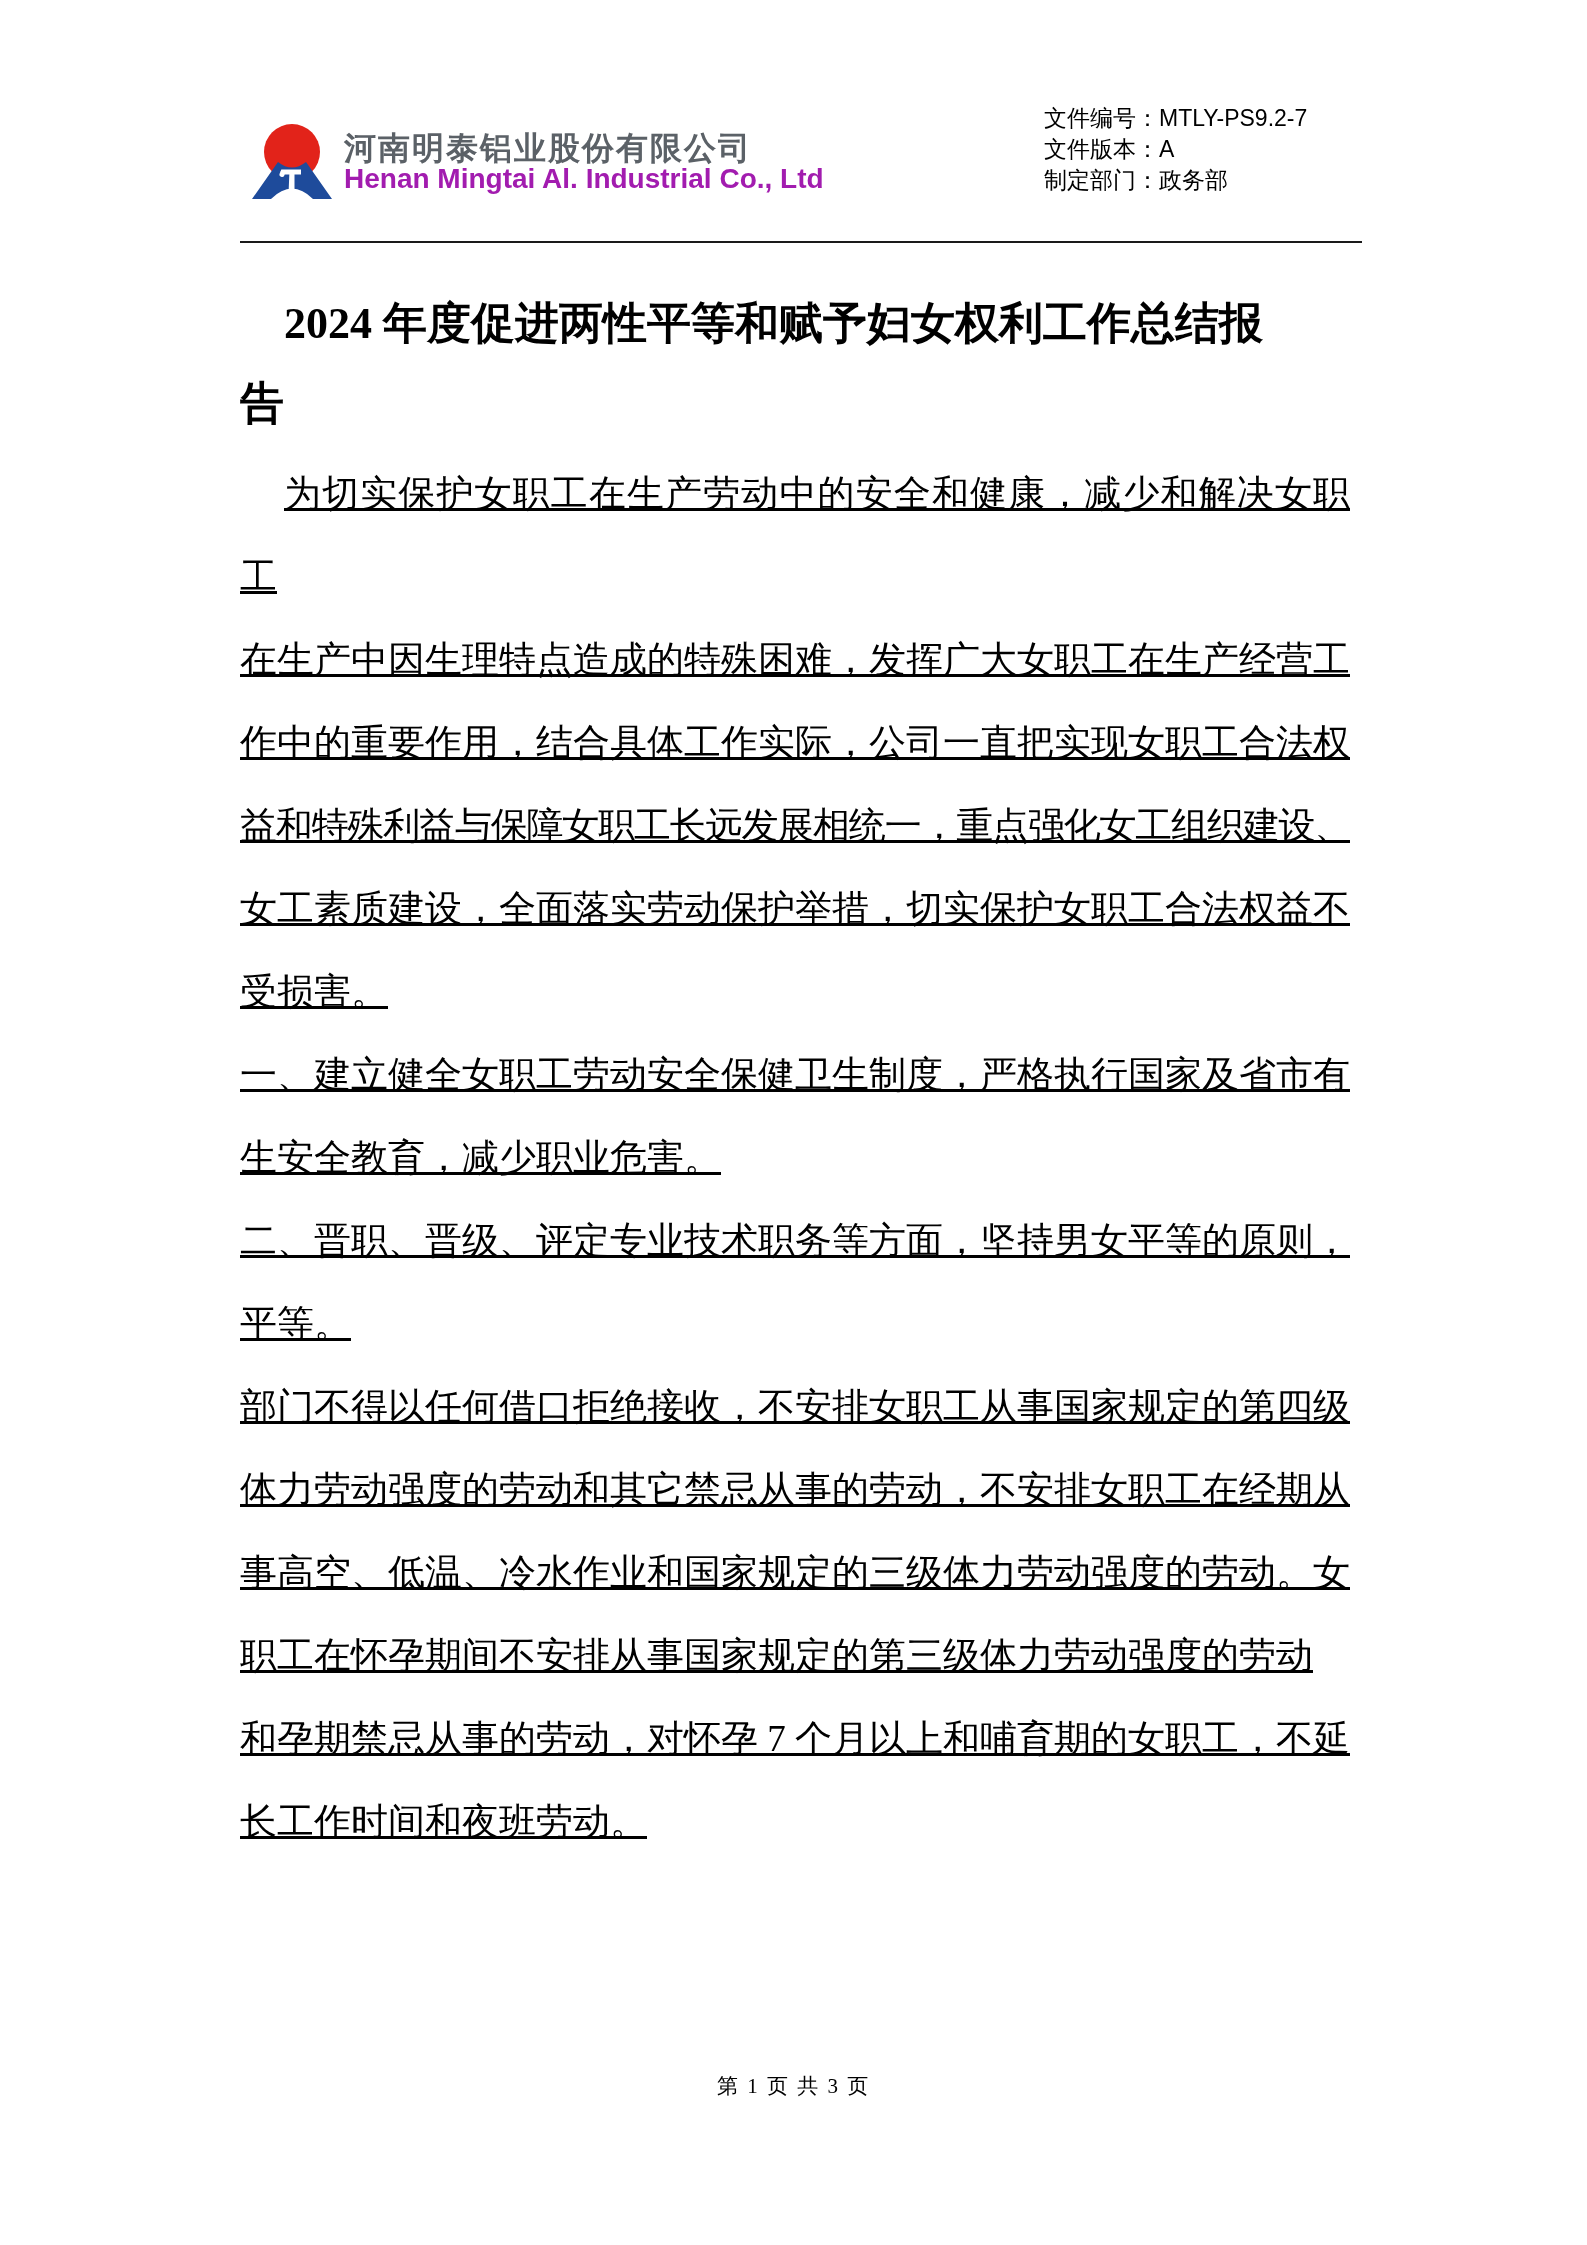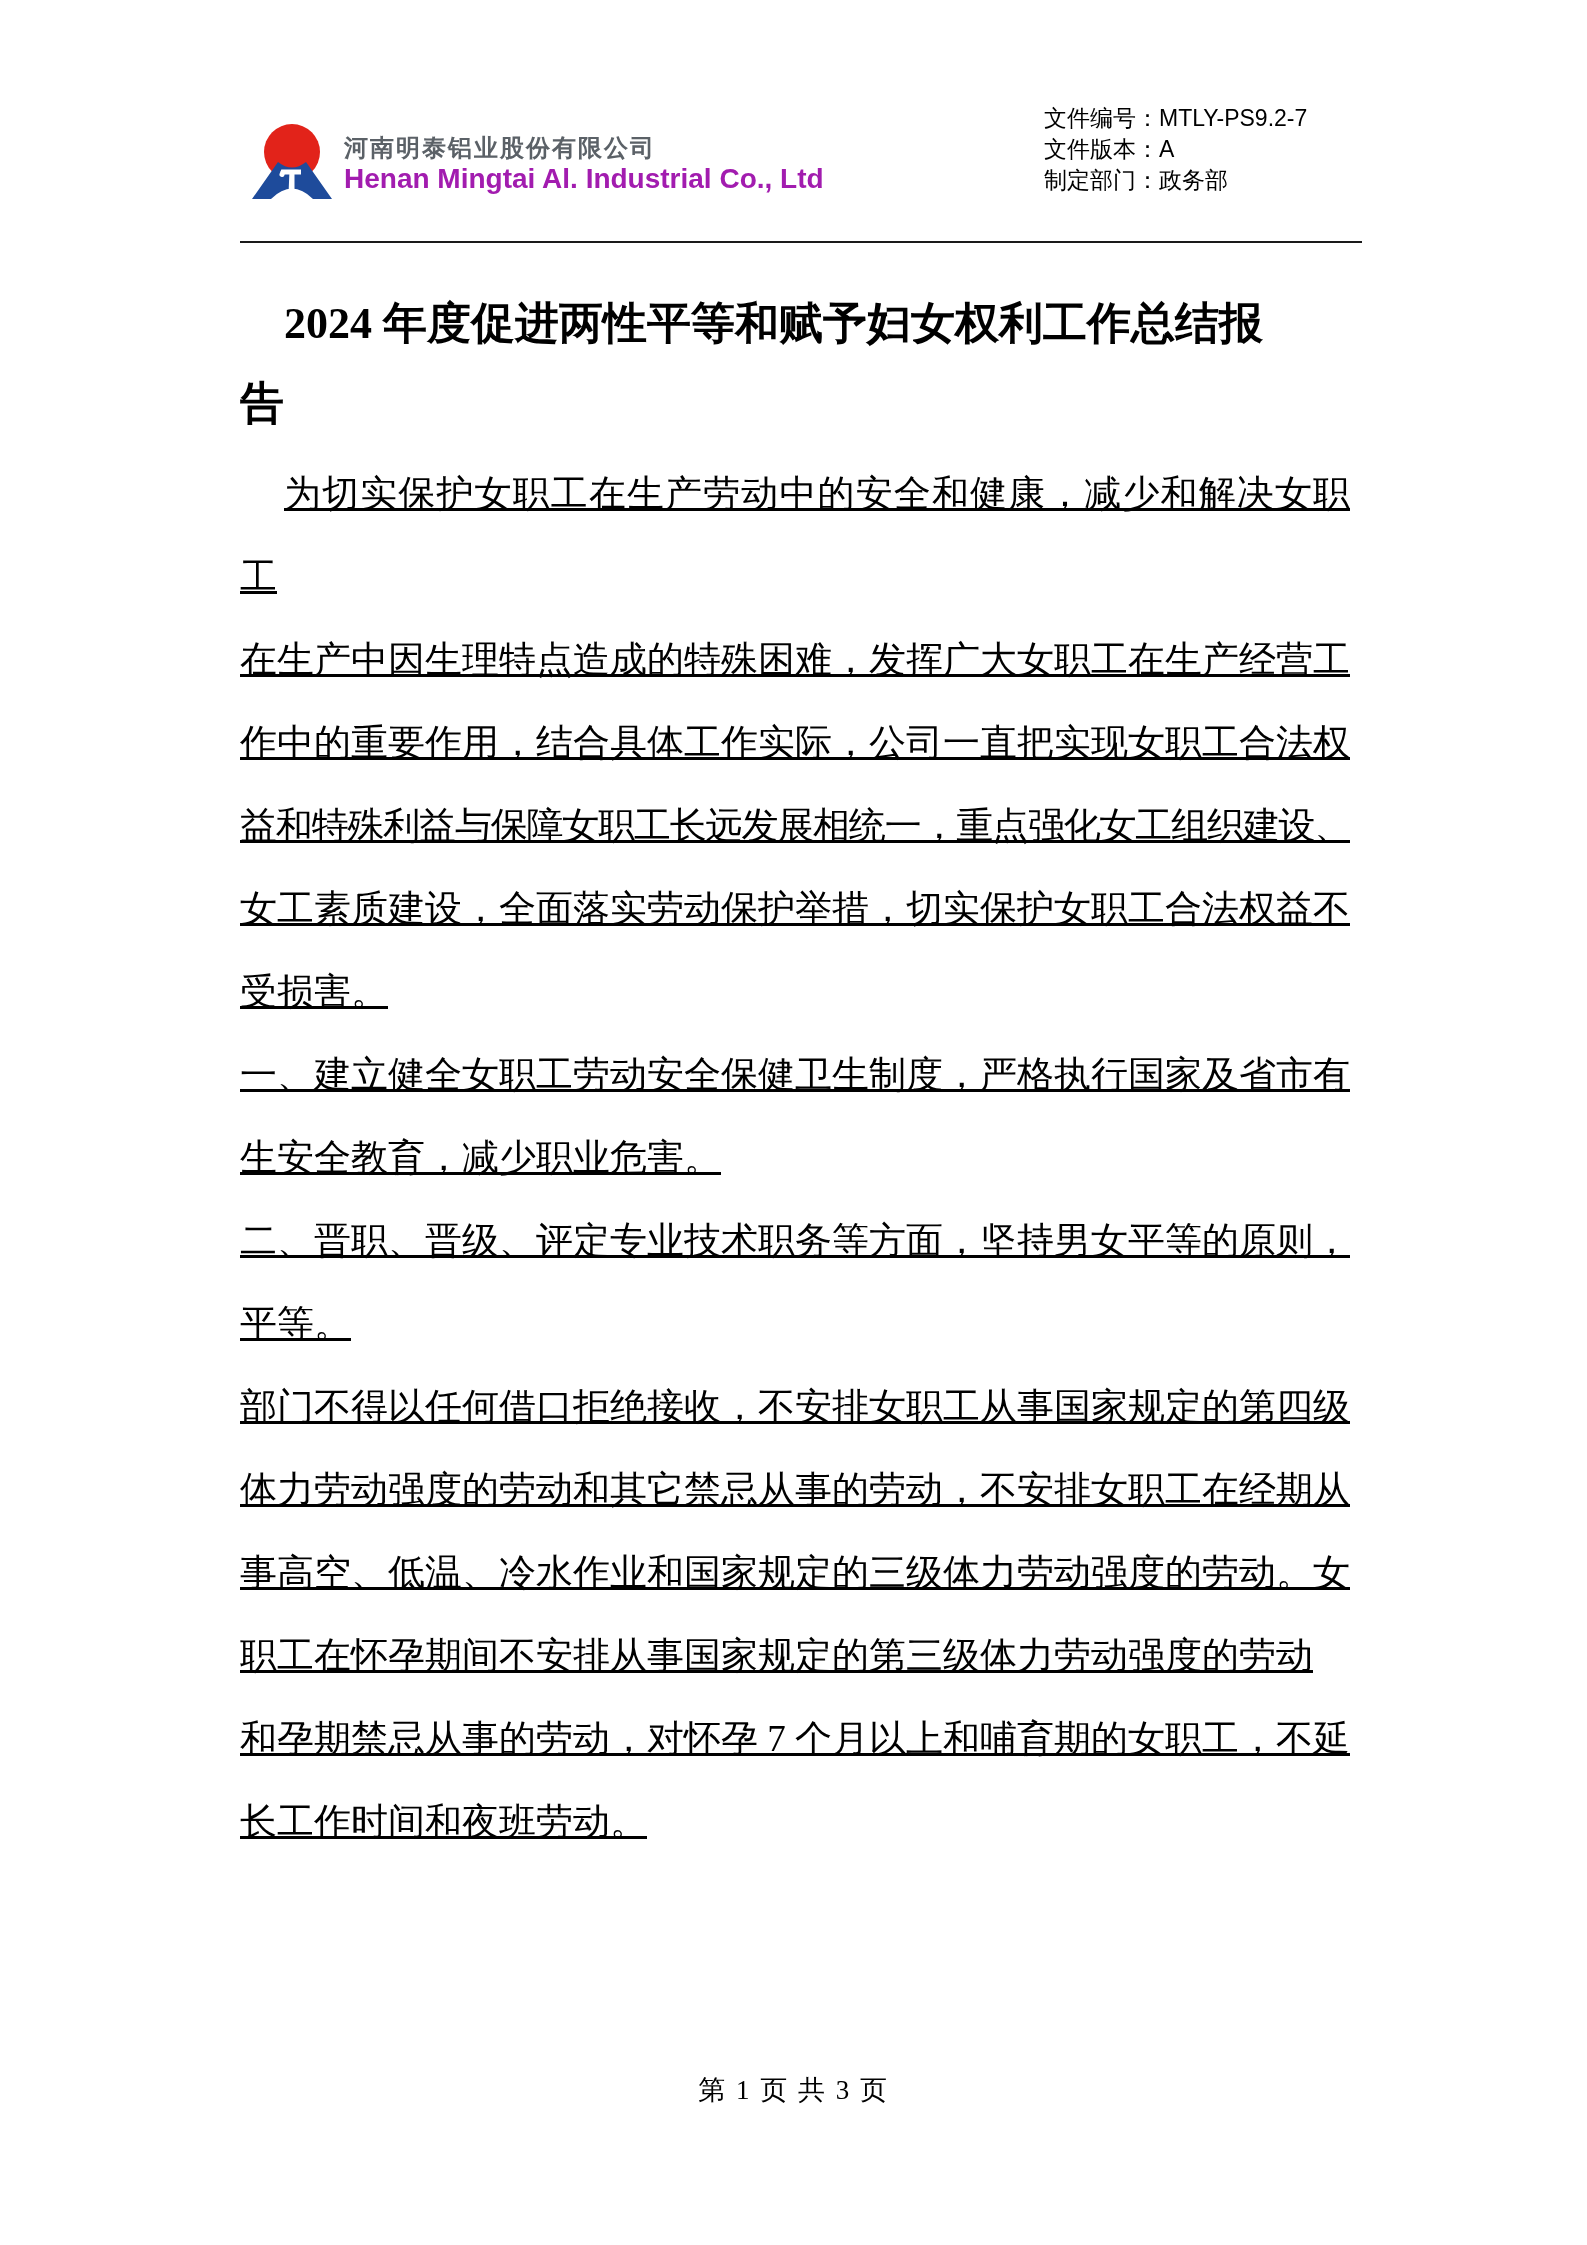--- a/index.html
+++ b/index.html
@@ -9,21 +9,21 @@
     background:#ffffff;
     overflow:hidden;
     font-family:"Liberation Serif","DejaVu Serif",serif;
     color:#000;
   }
 
   
   .brand { position:absolute; left:250px; top:124px; display:flex; align-items:flex-start; }
   .logo { width:84px; height:78px; flex:0 0 auto; }
   .brand-text { margin-left:10px; padding-top:8px; font-family:"Liberation Sans","DejaVu Sans",sans-serif; }
-  .brand-zh { font-size:24px; font-weight:600; letter-spacing:2px; color:#5b6167; line-height:32px; }
+  .brand-zh { font-size:32px; font-weight:600; letter-spacing:2px; color:#5b6167; line-height:32px; }
   .brand-en { font-size:28px; font-weight:700; color:#a21caf; line-height:30px; }
 
   .doc-info { position:absolute; left:1044px; top:103px; }
   .doc-info-row { font-size:23px; line-height:30px; white-space:nowrap; }
   .doc-info-label { font-family:"Liberation Serif","DejaVu Serif",serif; }
   .doc-info-value { font-family:"Liberation Sans","DejaVu Sans",sans-serif;text-align:center; }
 
   .divider { position:absolute; left:240px; top:241px; width:1122px; height:2px; background:#1a1a1a; }
 
   
@@ -32,21 +32,21 @@
   .title-line { font-size:44px; font-weight:bold; line-height:80px; text-align:left; }
   .title-line.ind { text-indent:44px; }
 
   .paragraphs { margin-top:8px; }
   .bl { font-size:37px; line-height:83px; text-align:left;text-decoration:underline; }
   .bl.fill { text-align:justify; text-align-last:justify; }
   .bl.ind { text-indent:44px; }
   .bl.tight { letter-spacing:-1.4px; }
 
   
-  .footer { position:absolute; left:0; top:2072px; width:100%; text-align:center; font-size:27px; letter-spacing:2px; }
+  .footer { position:absolute; left:0; top:2072px; width:100%; text-align:center; font-size:21px; letter-spacing:2px; }
 </style>
 </head>
 <body>
 
 <div class="page">
 
   <div class="brand">
     <svg class="logo" viewBox="0 0 84 76" xmlns="http://www.w3.org/2000/svg">
       <circle cx="42" cy="27" r="28" fill="#e2231a"></circle>
       <path d="M2 74 L28 37 Q42 48 56 37 L82 74 L63 74 Q42 53 21 74 Z" fill="#1e4b9b"></path>

